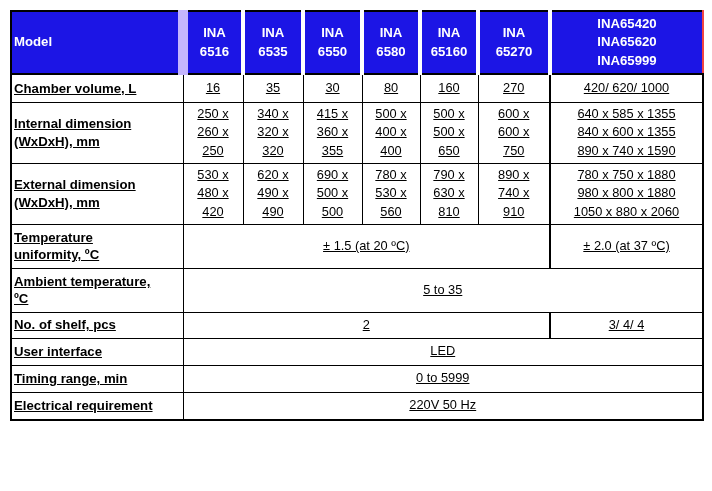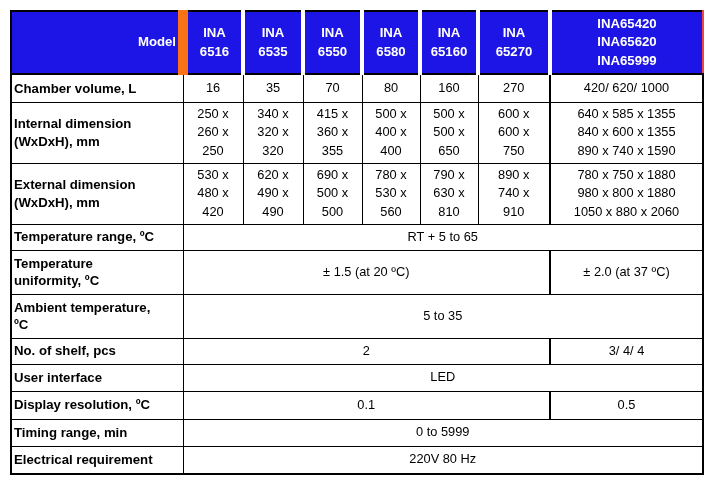--- a/index.html
+++ b/index.html
@@ -7,26 +7,26 @@
        font-family:"Liberation Sans","DejaVu Sans",sans-serif;color:#000;}
   table.spec{position:absolute;left:10px;top:10px;width:692px;
              border-collapse:collapse;table-layout:fixed;}
   table.spec th, table.spec td{white-space:pre-line;vertical-align:middle;
              overflow:hidden;padding:1px 2px;}
   
   th{background:#1c15e5;color:#ffffff;font-weight:700;font-size:13.2px;
      text-align:center;line-height:1.4;
      border-top:2px solid #000;border-bottom:2px solid #000;
      border-left:4px solid #fff;border-right:4px solid #fff;}
-  th.model{text-align:right;padding-left:9px;border-left:2px solid #000;
-           border-right:10px solid #f97316;}
+  th.model{text-align:left;padding-left:9px;border-left:2px solid #000;
+           border-right:10px solid #c4b5fd;}
   th.hlast{border-right:2px solid #ef4444;}
   
   td{font-size:12.8px;text-align:center;line-height:1.45;
-     border:1px solid #000;border-top:1.4px solid #000;border-bottom:1.4px solid #000;}
+     border:1px solid #000;border-top:1.4px solid #000;border-bottom:1.4px solid #000;text-decoration:underline;}
   td.label{text-align:left;font-weight:700;font-size:13.2px;line-height:1.3;
            padding-left:9px;border-left:2px solid #000;border-right:1.4px solid #000;}
   td.span6{border-right:2px solid #000;}
   td.clast{border-left:2px solid #000;border-right:2px solid #000;}
   td.full{border-right:2px solid #000;}
   tbody tr:last-child td{border-bottom:2px solid #000;}
   
   tr.r-head{height:63px;}
   tr.r-chamber{height:28px;}
   tr.r-int{height:61px;}
@@ -72,21 +72,21 @@
       <th class="hlast">INA65420
 INA65620
 INA65999</th>
     </tr>
   </thead>
   <tbody>
     <tr class="r-chamber">
       <td class="label">Chamber volume, L</td>
       <td>16</td>
       <td>35</td>
-      <td>70</td>
+      <td>30</td>
       <td>80</td>
       <td>160</td>
       <td>270</td>
       <td class="clast">420/ 620/ 1000</td>
     </tr>
     <tr class="r-int">
       <td class="label">Internal dimension
 (WxDxH), mm</td>
       <td>250 x
 260 x
@@ -128,51 +128,42 @@
       <td>790 x
 630 x
 810</td>
       <td>890 x
 740 x
 910</td>
       <td class="clast">780 x 750 x 1880
 980 x 800 x 1880
 1050 x 880 x 2060</td>
     </tr>
-    <tr class="r-range">
-      <td class="label">Temperature range, ºC</td>
-      <td class="full" colspan="7">RT + 5 to 65</td>
-    </tr>
     <tr class="r-unif">
       <td class="label">Temperature
 uniformity, ºC</td>
       <td class="span6" colspan="6">± 1.5 (at 20 ºC)</td>
       <td class="clast">± 2.0 (at 37 ºC)</td>
     </tr>
     <tr class="r-amb">
       <td class="label">Ambient temperature,
 ºC</td>
       <td class="full" colspan="7">5 to 35</td>
     </tr>
     <tr class="r-shelf">
       <td class="label">No. of shelf, pcs</td>
       <td class="span6" colspan="6">2</td>
       <td class="clast">3/ 4/ 4</td>
     </tr>
     <tr class="r-ui">
       <td class="label">User interface</td>
       <td class="full" colspan="7">LED</td>
     </tr>
-    <tr class="r-disp">
-      <td class="label">Display resolution, ºC</td>
-      <td class="span6" colspan="6">0.1</td>
-      <td class="clast">0.5</td>
-    </tr>
     <tr class="r-time">
       <td class="label">Timing range, min</td>
       <td class="full" colspan="7">0 to 5999</td>
     </tr>
     <tr class="r-elec">
       <td class="label">Electrical requirement</td>
-      <td class="full" colspan="7">220V 80 Hz</td>
+      <td class="full" colspan="7">220V 50 Hz</td>
     </tr>
   </tbody>
 </table>
 
 </body></html>

